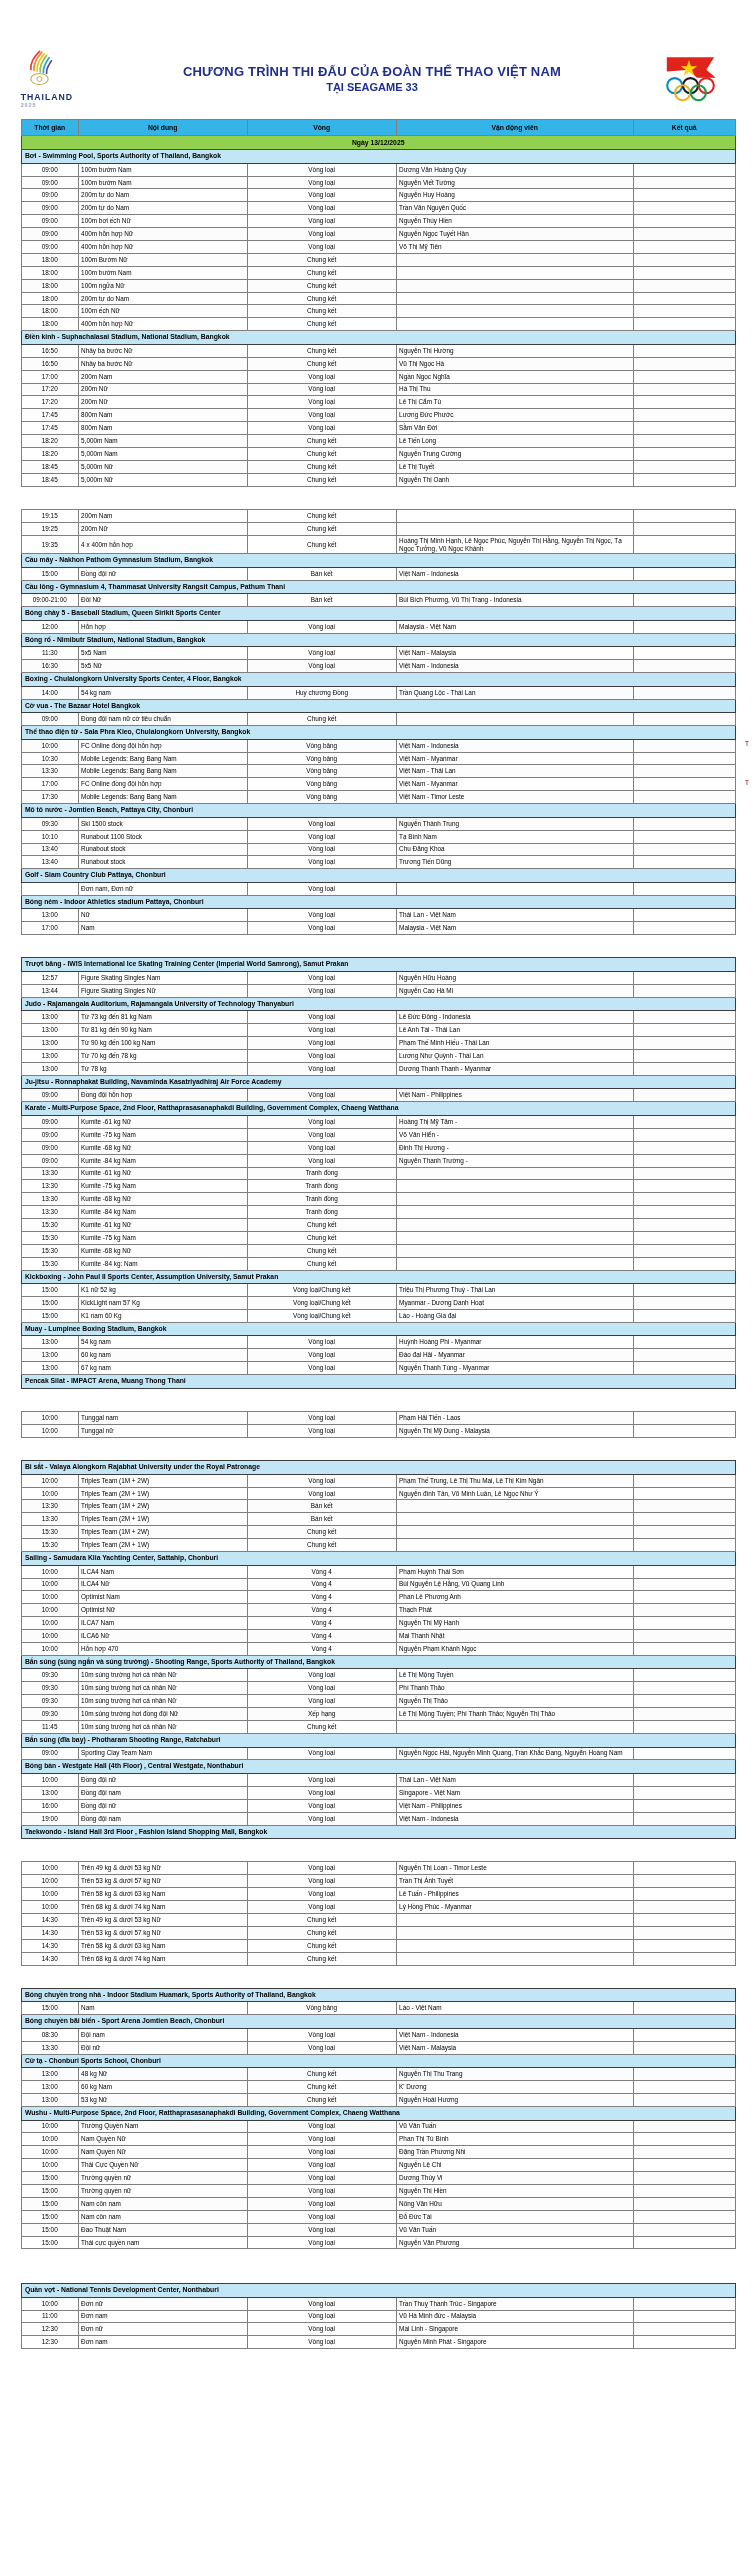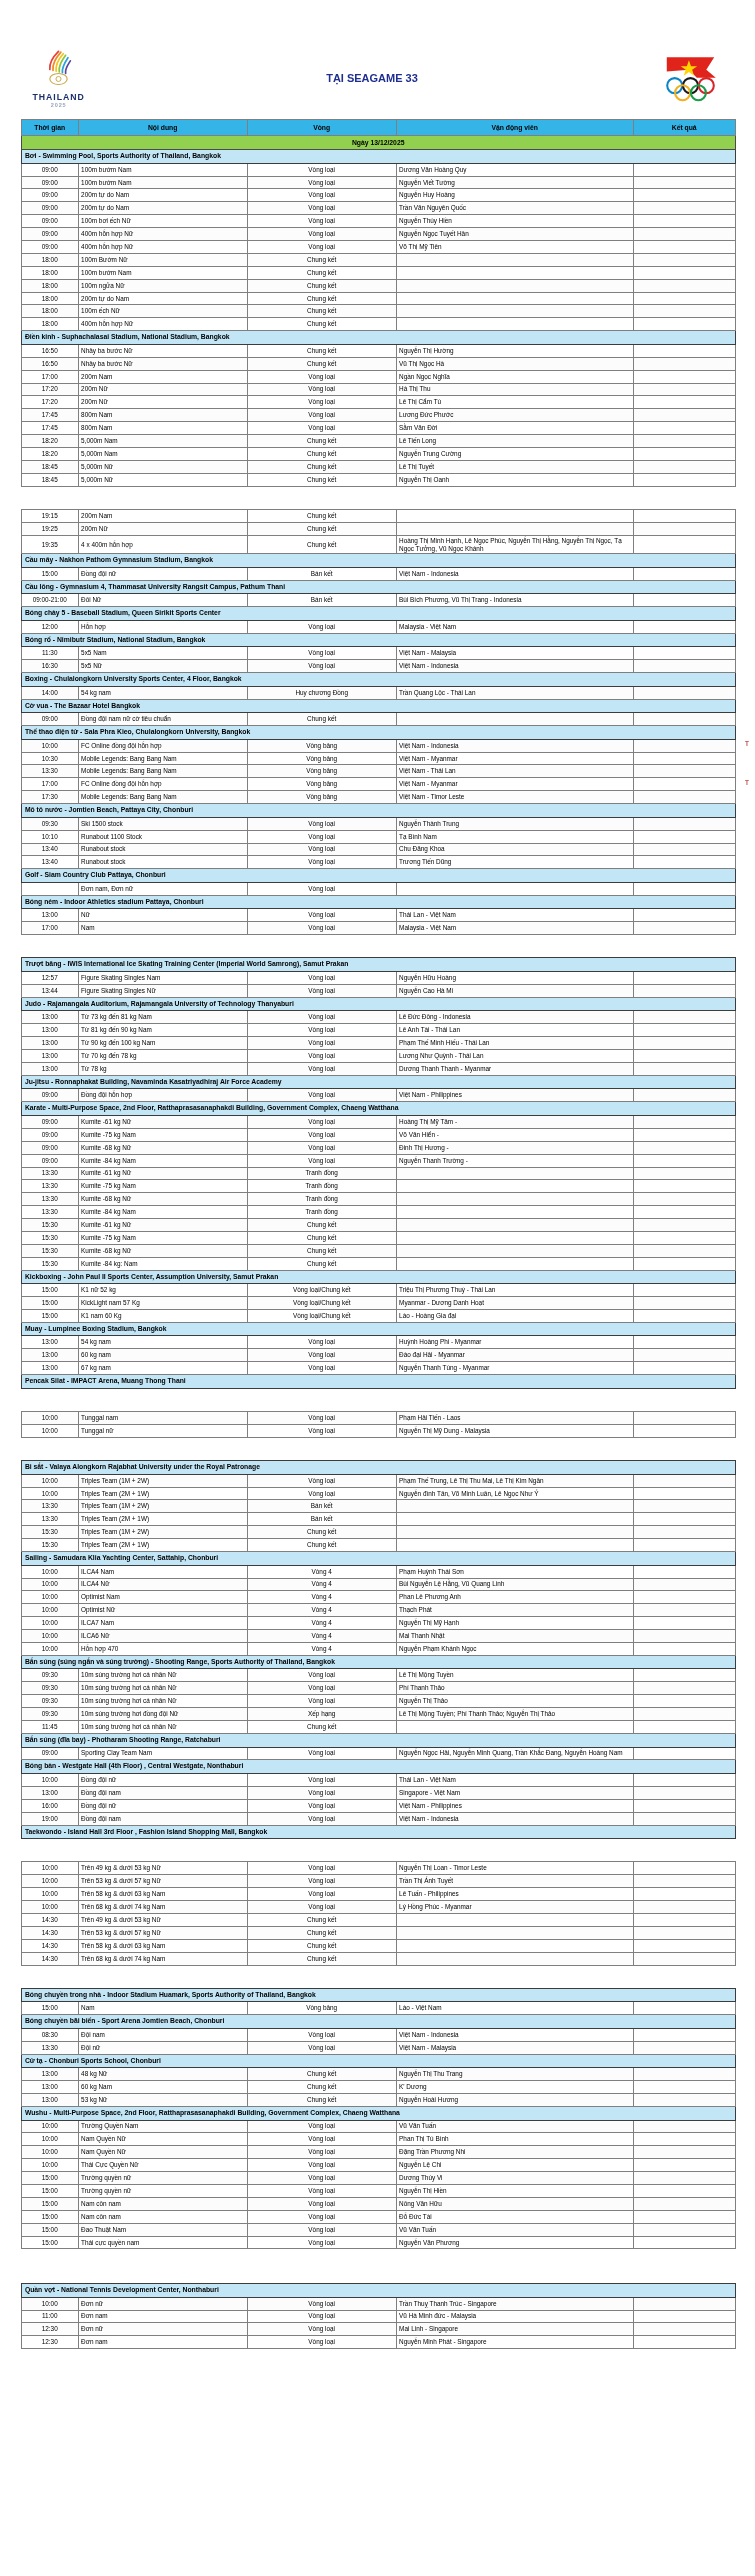--- a/index.html
+++ b/index.html
@@ -29,21 +29,21 @@
     justify-content: center;
     padding: 49px 20.7px 11px 20.7px;
     box-sizing: border-box;
     gap: 8px;
   }
   .logo-left {
     width: 76px;
     flex: 0 0 76px;
     display: flex;
     flex-direction: column;
-    align-items: center;
+    align-items: flex-start;
     justify-content: center;
   }
   .logo-right {
     width: 87px;
     flex: 0 0 87px;
     display: flex;
     align-items: center;
     justify-content: center;
   }
   .title-block {
@@ -182,20 +182,21 @@
           <path d="M38 15 C35 20 31 25 32 31" stroke="#5b4b9e"></path>
         </g>
         <ellipse cx="23" cy="38" rx="11" ry="7" fill="none" stroke="#c8a94a" stroke-width="1.4"></ellipse>
         <circle cx="23" cy="38" r="3.2" fill="none" stroke="#c8a94a" stroke-width="1.2"></circle>
       </svg>
       <div class="thai-word">THAILAND</div>
       <div class="thai-year">2025</div>
     </div>
 
     <div class="title-block">
+      <div class="title-main">CHƯƠNG TRÌNH THI ĐẤU CỦA ĐOÀN THỂ THAO VIỆT NAM</div>
       <div class="title-sub">TẠI SEAGAME 33</div>
     </div>
 
     <div class="logo-right">
       <svg width="73" height="49" viewBox="0 0 92 62" aria-hidden="true">
         <path d="M16 4 L76 4 L66 20 L78 30 L54 30 L44 20 L16 22 Z" fill="#e1241b"></path>
         <path d="M44 8 l2.6 7.4 h7.8 l-6.3 4.6 2.4 7.5 -6.5-4.6 -6.5 4.6 2.4-7.5 -6.3-4.6 h7.8 Z" fill="#ffd400"></path>
         <g fill="none" stroke-width="2.6" class="rings">
           <circle cx="26" cy="40" r="9.5" stroke="#0b84c8"></circle>
           <circle cx="46" cy="40" r="9.5" stroke="#1a1a1a"></circle>

